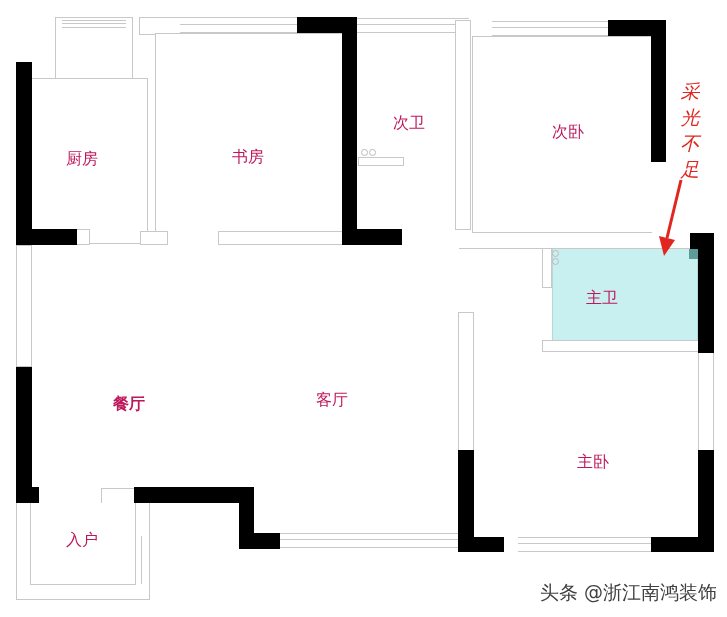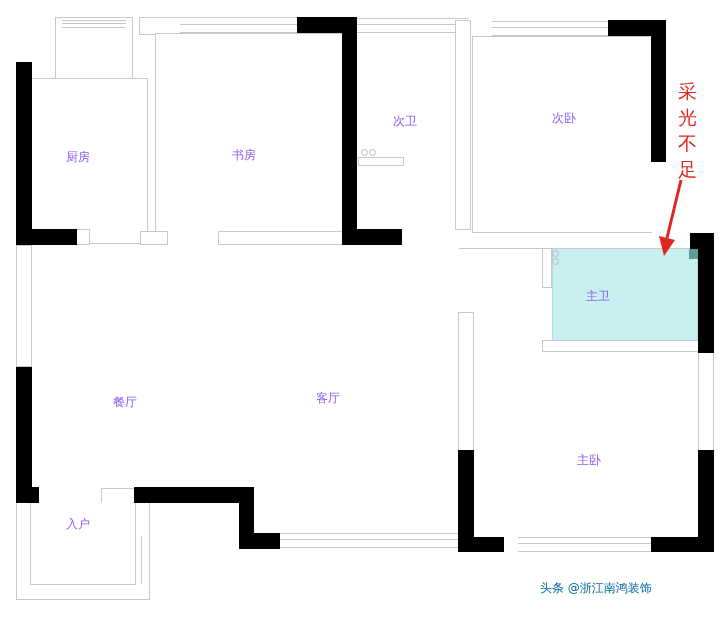--- a/index.html
+++ b/index.html
@@ -4,24 +4,24 @@
 <style>
   html,body{margin:0;padding:0;background:#fff;}
   #plan{position:relative;width:727px;height:617px;background:#fff;overflow:hidden;font-family:"DejaVu Sans",sans-serif;}
   .w{position:absolute;background:#000;}
   .t{position:absolute;border:1px solid #c8c8c8;box-sizing:border-box;background:#fff;}
   .tl{position:absolute;background:#c8c8c8;}
   .win{position:absolute;box-sizing:border-box;border-top:1px solid #c8c8c8;border-bottom:1px solid #c8c8c8;}
   .win::after{content:"";position:absolute;left:0;right:0;top:40%;height:1px;background:#c8c8c8;}
   .winv{position:absolute;box-sizing:border-box;border-left:1px solid #c8c8c8;border-right:1px solid #c8c8c8;}
   .winv::after{content:"";position:absolute;top:0;bottom:0;left:40%;width:1px;background:#c8c8c8;}
-  .lbl{position:absolute;font-size:12px;color:#8b5cf6;white-space:nowrap;}
+  .lbl{position:absolute;font-size:16px;color:#be185d;white-space:nowrap;}
   .circ{position:absolute;width:7px;height:7px;border:1px solid #bbb;border-radius:50%;box-sizing:border-box;}
-  #note{position:absolute;left:678px;top:78px;width:24px;color:#e0261f;font-size:19px;line-height:26px;}
-  #wm{position:absolute;left:540px;top:580px;font-size:12px;color:#0369a1;text-shadow:0 0 2px #fff,1px 1px 0 #fff;}
+  #note{position:absolute;left:678px;top:78px;width:24px;color:#e0261f;font-size:19px;line-height:26px;text-align:center;font-style:italic;}
+  #wm{position:absolute;left:540px;top:580px;font-size:19px;color:#404040;text-shadow:0 0 2px #fff,1px 1px 0 #fff;}
 </style>
 </head>
 <body>
 
 <div id="plan">
 
   <div style="position:absolute;left:552px;top:248px;width:146px;height:96px;background:#c9f0f0;border:1px solid #b8d8d8;box-sizing:border-box;"></div>
   <div style="position:absolute;left:689px;top:248px;width:9px;height:11px;background:#5f9a9a;"></div>
 
   <div class="t" style="left:55px;top:17px;width:78px;height:62px;"></div>
@@ -76,26 +76,26 @@
   <div class="w" style="left:239px;top:487px;width:15px;height:62px;"></div>
   <div class="w" style="left:239px;top:533px;width:41px;height:16px;"></div>
   <div class="w" style="left:458px;top:450px;width:16px;height:102px;"></div>
   <div class="w" style="left:458px;top:537px;width:46px;height:15px;"></div>
   <div class="w" style="left:651px;top:537px;width:63px;height:15px;"></div>
   <div class="w" style="left:698px;top:450px;width:16px;height:102px;"></div>
 
   <span class="lbl" style="left:66px;top:149px;">厨房</span>
   <span class="lbl" style="left:232px;top:147px;">书房</span>
   <span class="lbl" style="left:393px;top:113px;">次卫</span>
-  <span class="lbl" style="left:552px;top:110px;">次卧</span>
+  <span class="lbl" style="left:552px;top:122px;">次卧</span>
   <span class="lbl" style="left:586px;top:288px;">主卫</span>
-  <span class="lbl" style="left:113px;top:394px;">餐厅</span>
+  <span class="lbl" style="left:113px;top:394px;font-weight:bold;">餐厅</span>
   <span class="lbl" style="left:316px;top:390px;">客厅</span>
   <span class="lbl" style="left:577px;top:452px;">主卧</span>
-  <span class="lbl" style="left:66px;top:516px;">入户</span>
+  <span class="lbl" style="left:66px;top:530px;">入户</span>
 
   <div id="note">采光不足</div>
   <svg style="position:absolute;left:655px;top:178px;" width="30" height="80">
     <line x1="26" y1="2" x2="12" y2="60" stroke="#e0261f" stroke-width="3"></line>
     <polygon points="4,58 20,62 9,78" fill="#e0261f"></polygon>
   </svg>
 
   <div id="wm">头条 @浙江南鸿装饰</div>
 </div>
 

